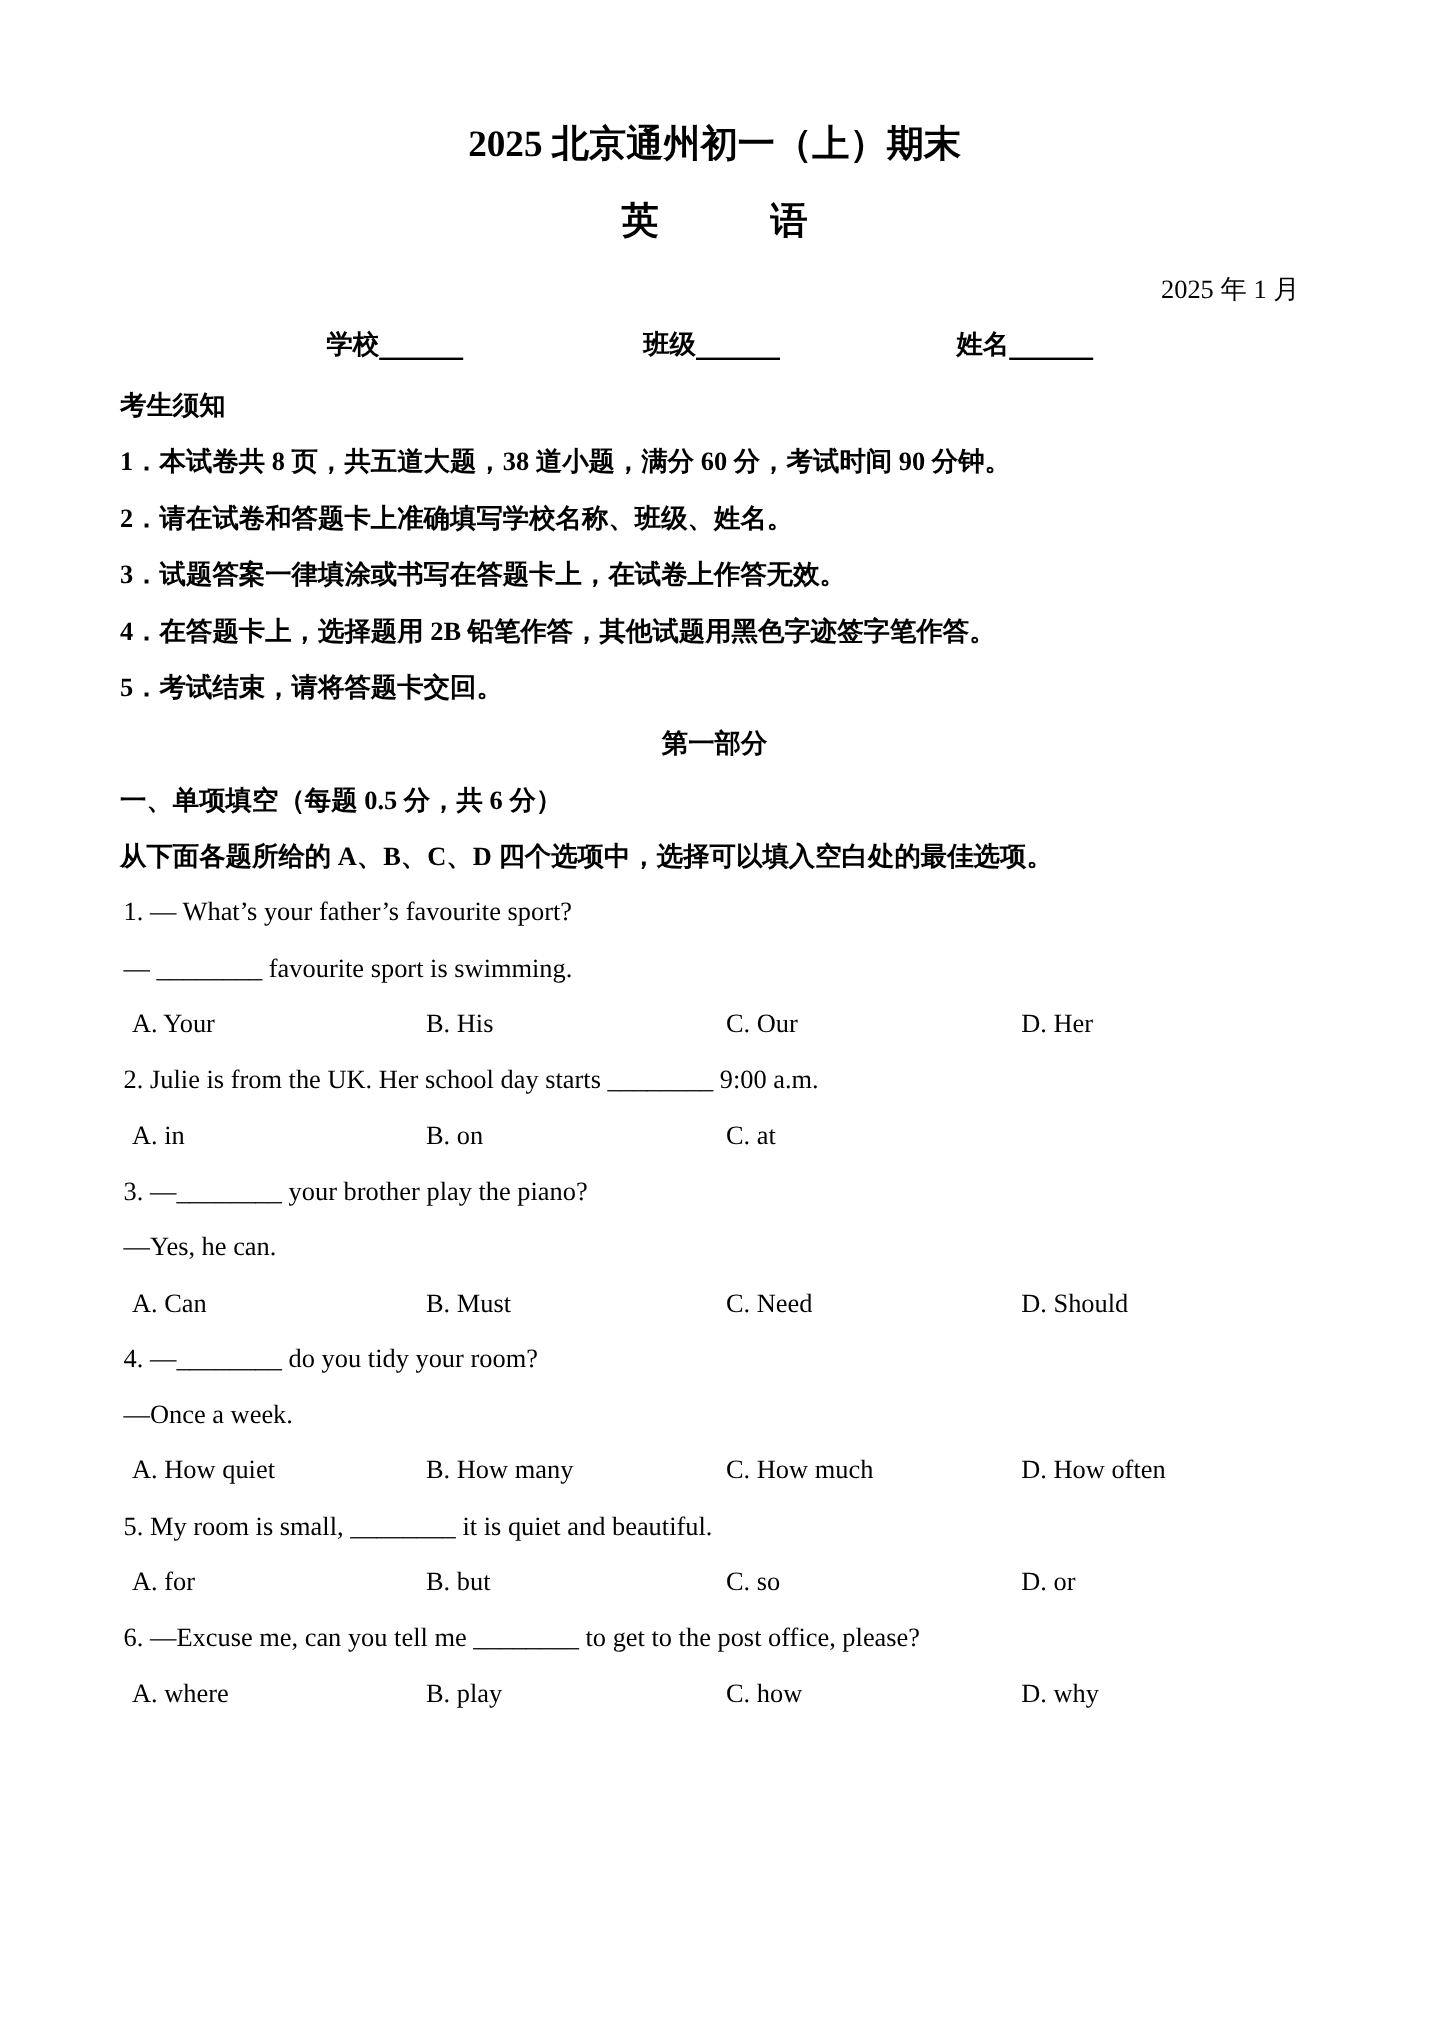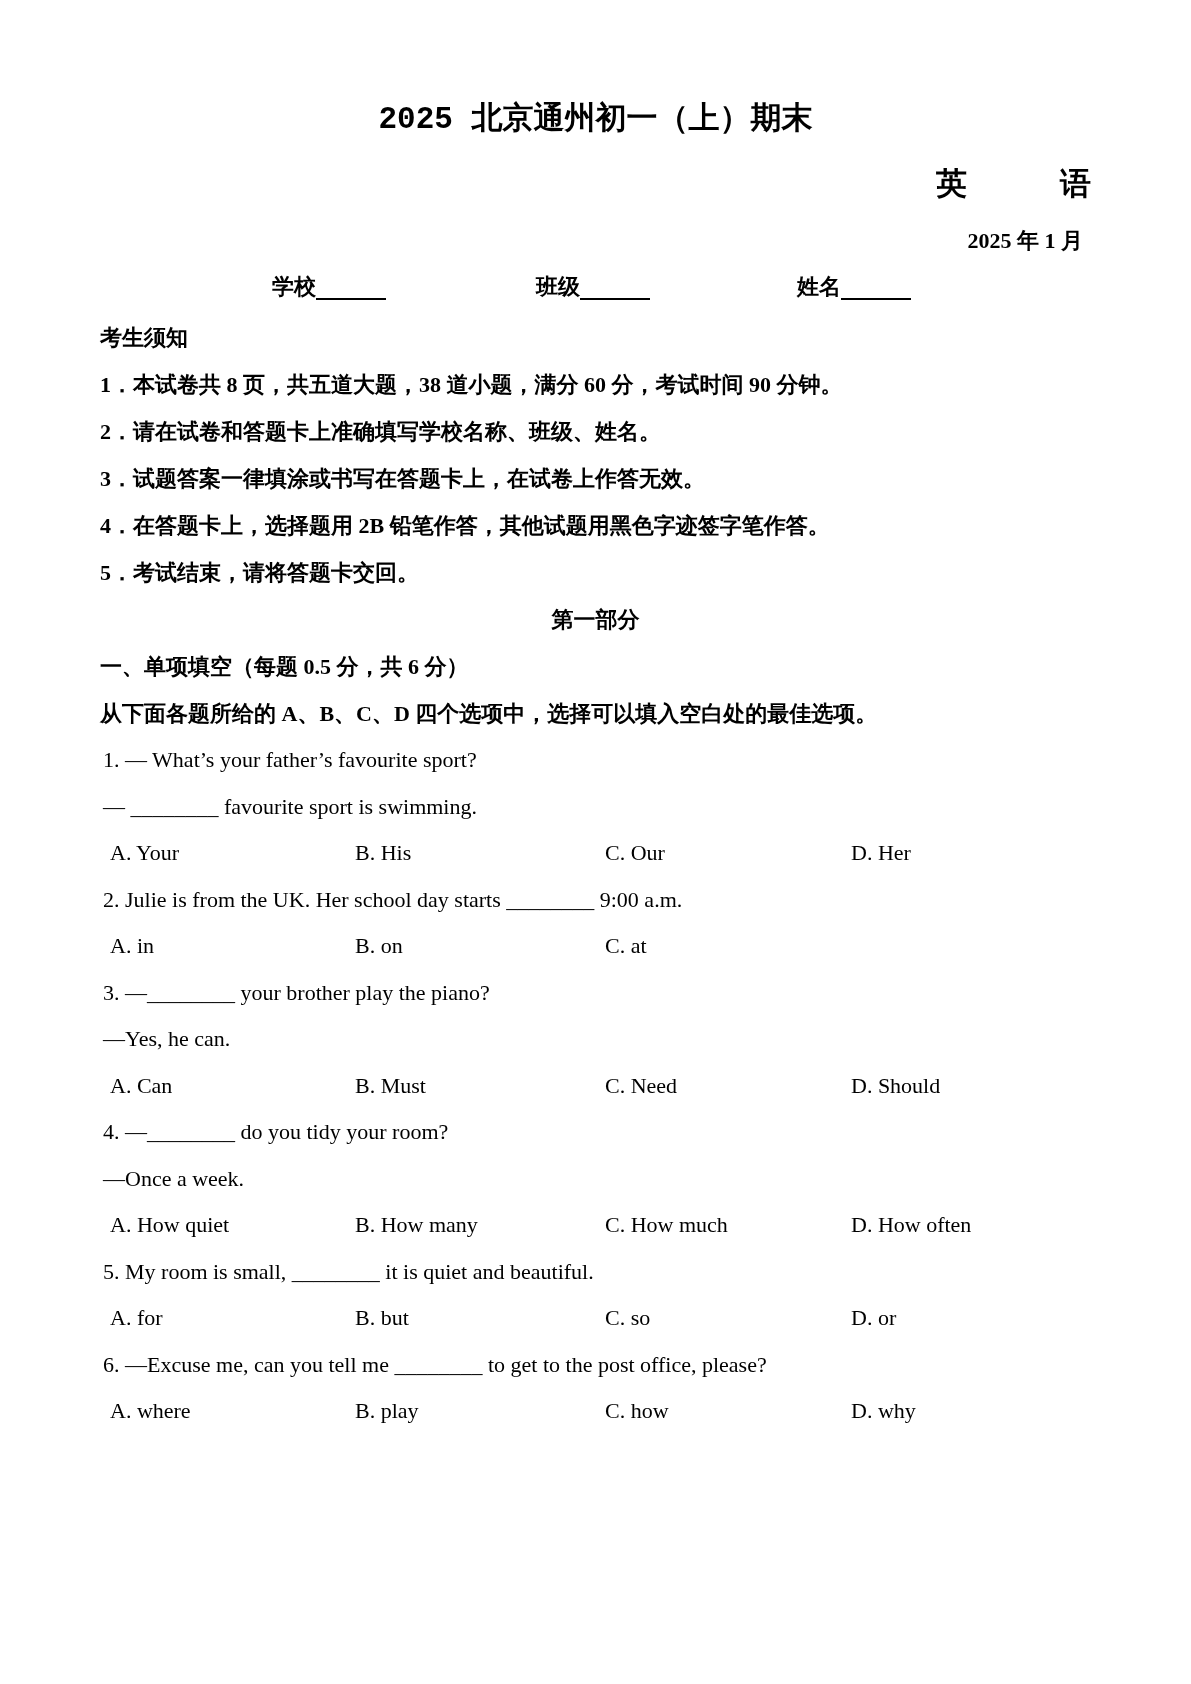--- a/index.html
+++ b/index.html
@@ -4,23 +4,23 @@
 <style>
   html,body{margin:0;padding:0;background:#ffffff;}
   body{
     width:1191px;height:1684px;
     color:#000;
     font-family:"Liberation Serif","DejaVu Serif",serif;
     overflow:hidden;
   }
   .page{box-sizing:border-box;width:1191px;height:1684px;padding:0 100px;background:#fff;}
 
-  .title{margin:0;padding-top:98px;font-size:31px;line-height:44px;font-weight:700;text-align:center;font-family:Liberation Mono, monospace;}
-  .subject{margin:20px 0 0;font-size:31px;line-height:44px;font-weight:700;text-align:right;}
-  .date{margin:20px 8px 0 0;font-size:22px;line-height:30px;font-weight:700;text-align:right;}
+  .title{margin:0;padding-top:98px;font-size:31px;line-height:44px;font-weight:700;text-align:center;}
+  .subject{margin:20px 0 0;font-size:31px;line-height:44px;font-weight:700;text-align:center;}
+  .date{margin:20px 8px 0 0;font-size:22px;line-height:30px;font-weight:400;text-align:right;}
 
   .fields{display:flex;margin-top:14px;font-size:22px;line-height:34px;font-weight:700;}
   .field{white-space:nowrap;}
   .f1{margin-left:172px;}
   .f2{margin-left:150px;}
   .f3{margin-left:147px;}
   .blank{display:inline-block;width:70px;height:1em;border-bottom:2.5px solid #000;vertical-align:-6px;}
 
   .cnblock{margin-top:10px;}
   .cn{margin:0;font-size:22px;line-height:47px;font-weight:700;}

